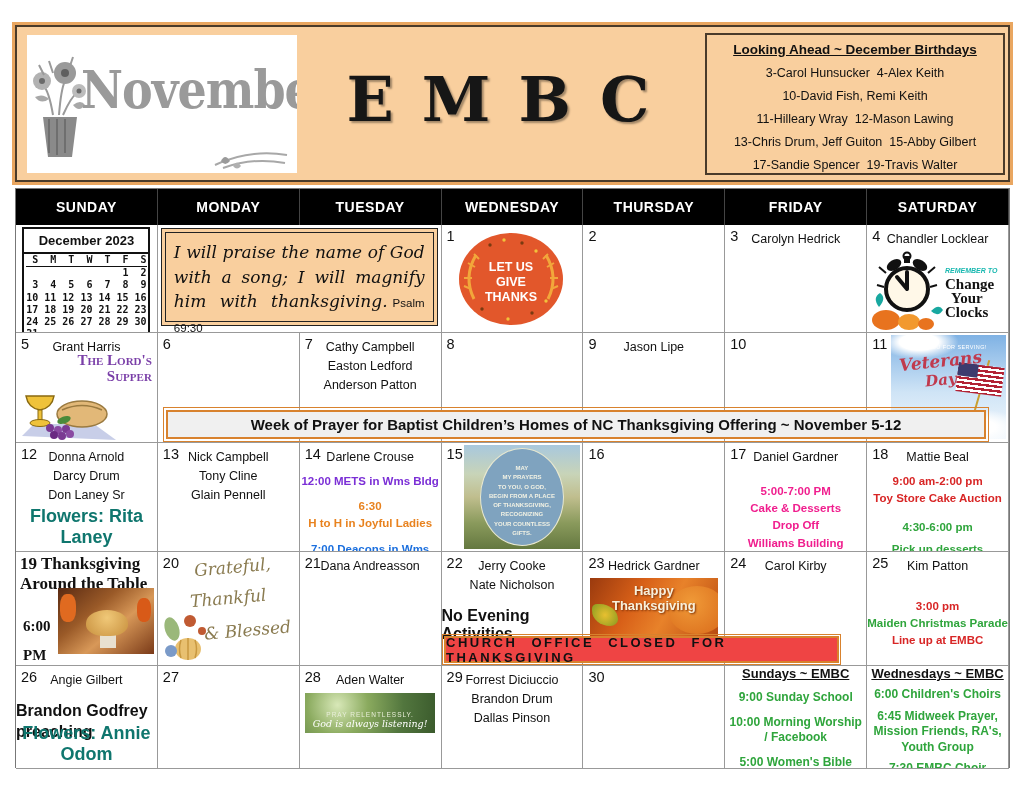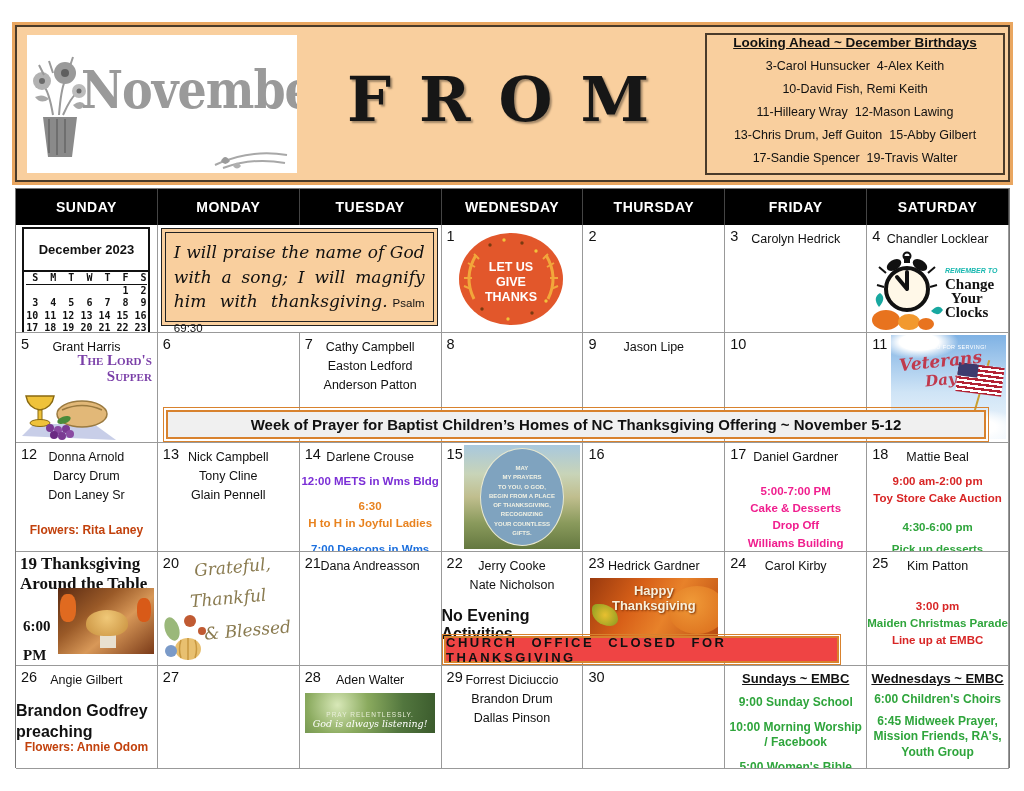--- a/index.html
+++ b/index.html
@@ -11,40 +11,40 @@
        background:#F9CF9E;border:2px solid #4a3b2a;box-shadow:0 0 0 3px #E9A660}
   .nov{position:absolute;left:10px;top:8px;width:270px;height:138px;background:#fff;overflow:hidden}
   .nov-word{position:absolute;left:54px;top:28px;font-family:"DejaVu Serif","Liberation Serif",serif;
        font-weight:bold;font-size:46px;color:#9a9a9a;letter-spacing:-1px;transform:scaleY(1.12)}
   .nov-fl{position:absolute;left:2px;top:10px}
   .nov-sprig{position:absolute;right:6px;bottom:4px}
   .embc{position:absolute;left:295px;top:36px;width:400px;text-align:center;
        font-family:"DejaVu Serif","Liberation Serif",serif;font-weight:bold;font-size:62px;
        letter-spacing:28px;color:#161616;text-shadow:2px 2px 2px rgba(0,0,0,.35)}
   .bdays{position:absolute;left:688px;top:6px;width:300px;height:142px;box-sizing:border-box;
-       border:2px solid #4a3b2a;text-align:center;}
+       border:2px solid #4a3b2a;text-align:center;padding-top:7px}
   .bd-title{font-weight:bold;font-size:13.5px;text-decoration:underline}
   .bd-line{font-size:12.5px;margin-top:9px;white-space:pre}
 
   
   .cal{position:absolute;left:15px;top:188px;width:995px;height:580px;display:grid;
        grid-template-columns:repeat(7,1fr);grid-template-rows:36px 108px 110px 109px 114px 103px;
        border:1px solid #777;box-sizing:border-box}
   .hcell{background:#000;color:#fff;display:flex;align-items:center;justify-content:center;
        font-weight:bold;font-size:14px;letter-spacing:.5px;border-right:1px solid #444}
   .hcell:last-child{border-right:none}
   .cell{position:relative;background:#fff;border-right:1px solid #999;border-bottom:1px solid #999;
        box-sizing:border-box;overflow:hidden}
   .dn{position:absolute;top:3px;left:5px;font-size:14.5px;color:#111}
   .names{margin-top:5px;text-align:center;font-size:12.5px;line-height:1.5;color:#111}
   .span2{grid-column:span 2}
 
   
   .mcal{width:128px;margin:2px auto 0;border:2px solid #111;background:#fff;box-sizing:border-box;text-align:center}
-  .mc-title{font-weight:bold;font-size:13px;border-bottom:2px solid #111;padding:13px 2px}
+  .mc-title{font-weight:bold;font-size:13px;border-bottom:2px solid #111;padding:4px 2px}
   .mc-grid{display:inline-block;text-align:left}
   .mc-line{font-family:"DejaVu Sans Mono",monospace;font-weight:bold;font-size:10px;line-height:1.22;white-space:pre}
   .mc-dow{border-bottom:1px solid #111}
 
   
   .scrip{margin:7px;height:90px;box-sizing:border-box;background:#F9CF9E;border:1px solid #222;
        box-shadow:0 0 0 3px #F9CF9E,0 0 0 4px #222;padding:7px 8px;
        font-family:"DejaVu Serif","Liberation Serif",serif;font-style:italic;font-size:17px;
        line-height:1.45;text-align:justify}
   .scrip-ref{font-family:"Liberation Sans",sans-serif;font-style:normal;font-size:11.5px;margin-left:5px}
@@ -55,22 +55,22 @@
        display:flex;align-items:center;justify-content:center;font-weight:bold;font-size:15px;box-sizing:border-box}
   .banner-closed{position:absolute;left:428px;top:447px;width:395px;height:27px;z-index:5;
        background:#ef4444;border:2px solid #D8822E;outline:1px solid #D8822E;outline-offset:1px;
        display:flex;align-items:center;justify-content:center;font-weight:bold;font-size:13px;
        letter-spacing:2.5px;word-spacing:8px;box-sizing:border-box}
 
   
   .ev{text-align:center;font-weight:bold;font-size:11.5px;line-height:1.5}
   .c-orange{color:#E8821E}.c-purple{color:#7B2FD6}.c-blue{color:#1B6FDE}
   .c-pink{color:#F01E8E}.c-red{color:#D82626}.c-green{color:#2FA53C}
-  .flowers{position:absolute;bottom:14px;left:0;width:100%;text-align:center;font-weight:bold;
-       color:#c2410c;font-size:12px}
+  .flowers{position:absolute;bottom:3px;left:0;width:100%;text-align:center;font-weight:bold;
+       color:#0f766e;font-size:18px}
   .note-bold{font-weight:bold;font-size:16px;margin-top:12px}
 
   
   .ls-text{position:absolute;right:5px;top:20px;text-align:right;font-family:"Liberation Serif",serif;
        font-weight:bold;font-variant:small-caps;color:#7A3FA8;font-size:15px;line-height:1.05}
   .ls-svg{position:absolute;left:0;bottom:0}
 
   
   .vets{position:absolute;left:24px;top:2px;right:2px;bottom:3px;overflow:hidden;
        background:linear-gradient(180deg,#7FB2E4,#CFE4F6 55%,#F2F8FD)}
@@ -126,21 +126,21 @@
   .hap-t{position:relative;z-index:2;font-weight:bold;font-size:13px;color:#F8F0DC;
        text-shadow:1px 1px 2px #7a3008;line-height:1.15;padding-top:6px}
 
   
   .pr28{margin:3px auto 0;width:130px;height:40px;position:relative;text-align:center;color:#fff;
        background:radial-gradient(circle at 25% 30%,#D8E8B8 0%,#8AAA5E 30%,#52763E 65%,#3A5A2C 100%)}
   .pr28-a{font-size:6.5px;letter-spacing:1px;padding-top:18px;color:#E8EED8}
   .pr28-b{font-family:"DejaVu Serif",serif;font-style:italic;font-size:9.5px}
 
   
-  .ibox{text-align:center;padding-top:5px}
+  .ibox{text-align:center;}
   .ibox-t{font-weight:bold;font-size:13px;text-decoration:underline}
   .ibox-l{color:#2FA53C;font-weight:bold;font-size:12px;line-height:1.3;margin:9px 4px 0}
   .ibox-l.tight{margin:6px 3px 0}
 </style>
 </head>
 <body>
 
 <div class="hdr">
   <div class="nov">
     <svg class="nov-fl" width="58" height="118" viewBox="0 0 58 118">
@@ -158,21 +158,21 @@
       <path d="M20,16 l4,12 M10,20 l5,10 M44,12 l-4,12" stroke="#9a9a9a" stroke-width="2"></path>
     </svg>
     <div class="nov-word">November</div>
     <svg class="nov-sprig" width="78" height="26" viewBox="0 0 78 26">
       <path d="M2,22 Q36,6 74,12 M10,25 Q40,14 72,20" stroke="#a8a8a8" stroke-width="2" fill="none"></path>
       <path d="M8,18 q4,-8 9,0 q-5,6 -9,0z" fill="#9a9a9a"></path>
       <path d="M20,23 q4,-7 8,0 q-4,5 -8,0z" fill="#b0b0b0"></path>
     </svg>
   </div>
 
-  <div class="embc">FROM</div>
+  <div class="embc">EMBC</div>
 
   <div class="bdays">
     <div class="bd-title">Looking Ahead ~ December Birthdays</div>
     <div class="bd-line">3-Carol Hunsucker  4-Alex Keith</div>
     <div class="bd-line">10-David Fish, Remi Keith</div>
     <div class="bd-line">11-Hilleary Wray  12-Mason Lawing</div>
     <div class="bd-line">13-Chris Drum, Jeff Guiton  15-Abby Gilbert</div>
     <div class="bd-line">17-Sandie Spencer  19-Travis Walter</div>
   </div>
 </div>

